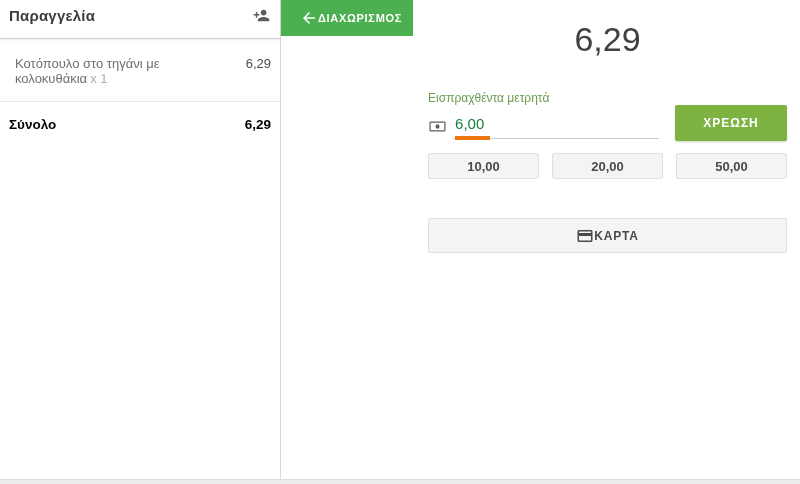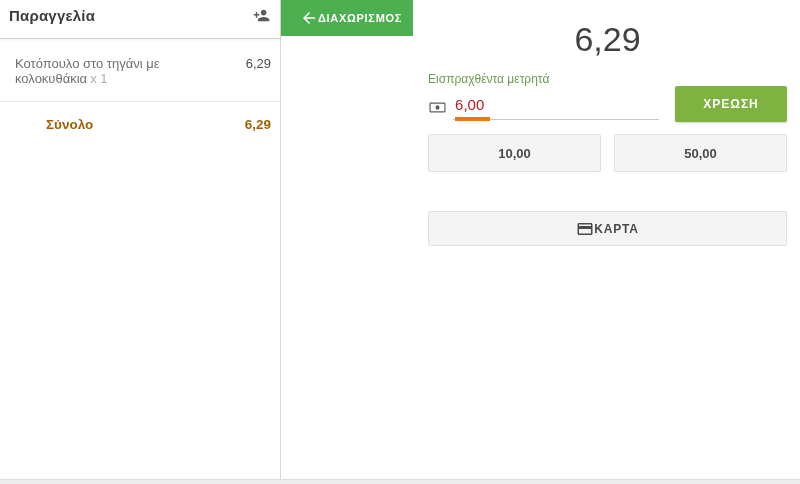--- a/index.html
+++ b/index.html
@@ -10,44 +10,44 @@
   
   .order-panel { width:281px; min-width:281px; background:#fff; border-right:1px solid #d8d8d8; display:flex; flex-direction:column; }
   .order-header { height:39px; display:flex; align-items:center; padding:0 8px 8px 9px; border-bottom:1px solid #d2d2d2; box-shadow:0 1px 2px rgba(0,0,0,.07); }
   .order-title { font-size:15px; font-weight:bold; color:#3d3d3d; letter-spacing:.2px; }
   .order-header .spacer { flex:1; }
   .icon-btn { background:none; border:none; cursor:pointer; display:flex; align-items:center; padding:2px; }
   .order-item { display:flex; justify-content:space-between; align-items:flex-start; padding:17px 9px 15px 15px; border-bottom:1px solid #e9e9e9; font-size:13px; }
   .item-name { color:#6f6f6f; }
   .item-qty { color:#aeaeae; margin-left:3px; }
   .item-price { color:#4d4d4d; margin-left:10px; white-space:nowrap; }
-  .total-row { display:flex; justify-content:space-between; padding:15px 9px; font-size:13.5px; font-weight:bold; color:#a16207;margin-left:37px; }
+  .total-row { display:flex; justify-content:space-between; padding:15px 9px; font-size:13.5px; font-weight:bold; color:#000000; }
 
   
   .payment-panel { flex:1; display:flex; flex-direction:row; background:#fff; }
   .appbar { height:36px; background:#4CAF50; display:flex; align-items:center; padding:0 11px 0 19px; flex:0 0 36px; }
   .back-btn { background:none; border:none; cursor:pointer; display:flex; align-items:center; padding:0; }
   .appbar-action { margin-left:auto; background:none; border:none; cursor:pointer; font-family:inherit; font-size:11px; font-weight:bold; letter-spacing:.7px; color:#fff; }
   .content { flex:1; padding:0 13px 0 15px; }
 
   .amount-due { margin-top:20px; text-align:center; font-size:34px; color:#414141; }
   .amount-caption { margin-top:5px; text-align:center; font-size:13px; color:#8f8f8f; }
 
-  .cash-label { margin-top:13px; font-size:12px; color:#6B9D4F; }
+  .cash-label { margin-top:32px; font-size:12px; color:#6B9D4F; }
   .pay-row { display:flex; align-items:flex-end; }
   .cash-field { flex:1; display:flex; align-items:flex-end; }
   .money-icon { margin:0 6px 3px 0; display:flex; }
   .field-line { flex:1; border-bottom:1px solid #c9c9c9; padding:8px 0 5px 2px; position:relative; }
-  .cash-value { font-size:15px; color:#b91c1c; display:inline-block; }
+  .cash-value { font-size:15px; color:#15803d; display:inline-block; }
   .selection-bar { position:absolute; left:2px; bottom:-2px; width:35px; height:4px; background:#EE7611; }
   .charge-btn { margin-left:16px; margin-bottom:-2px; width:112px; height:36px; background:#7FB341; border:none; border-radius:2px; box-shadow:0 1px 2px rgba(0,0,0,.18); color:#fff; font-family:inherit; font-size:12px; font-weight:bold; letter-spacing:1px; cursor:pointer; }
 
   .quick-row { display:flex; gap:13px; margin-top:14px; }
   .flat-btn { background:#f4f4f4; border:1px solid #e0e0e0; border-radius:2px; color:#4a4a4a; font-family:inherit; font-weight:bold; cursor:pointer; display:flex; align-items:center; justify-content:center; }
-  .quick-btn { flex:1; height:38px; font-size:13px; }
+  .quick-btn { flex:1; height:26px; font-size:13px; }
   .card-btn { margin-top:39px; width:100%; height:35px; font-size:12px; letter-spacing:.8px; gap:0; }
 
   .bottom-strip { position:absolute; left:0; right:0; bottom:0; height:5px; background:#ececec; border-top:1px solid #dcdcdc; }
 </style>
 </head>
 <body>
 
 <div class="app">
 
   <aside class="order-panel">
@@ -102,20 +102,21 @@
           <div class="field-line">
             <span class="cash-value">6,00</span>
             <span class="selection-bar"></span>
           </div>
         </div>
         <button class="charge-btn">ΧΡΕΩΣΗ</button>
       </div>
 
       <div class="quick-row">
         <button class="flat-btn quick-btn">10,00</button>
+        <button class="flat-btn quick-btn">20,00</button>
         <button class="flat-btn quick-btn">50,00</button>
       </div>
 
       <button class="flat-btn card-btn">
         <span style="display:flex;">
           <svg viewBox="0 0 24 24" width="18" height="18" fill="#4a4a4a">
               <path d="M20 4H4c-1.11 0-1.99.89-1.99 2L2 18c0 1.11.89 2 2 2h16c1.11 0 2-.89 2-2V6c0-1.11-.89-2-2-2zm0 14H4v-6h16v6zm0-10H4V6h16v2z"></path>
             </svg>
         </span>
         <span>ΚΑΡΤΑ</span>

